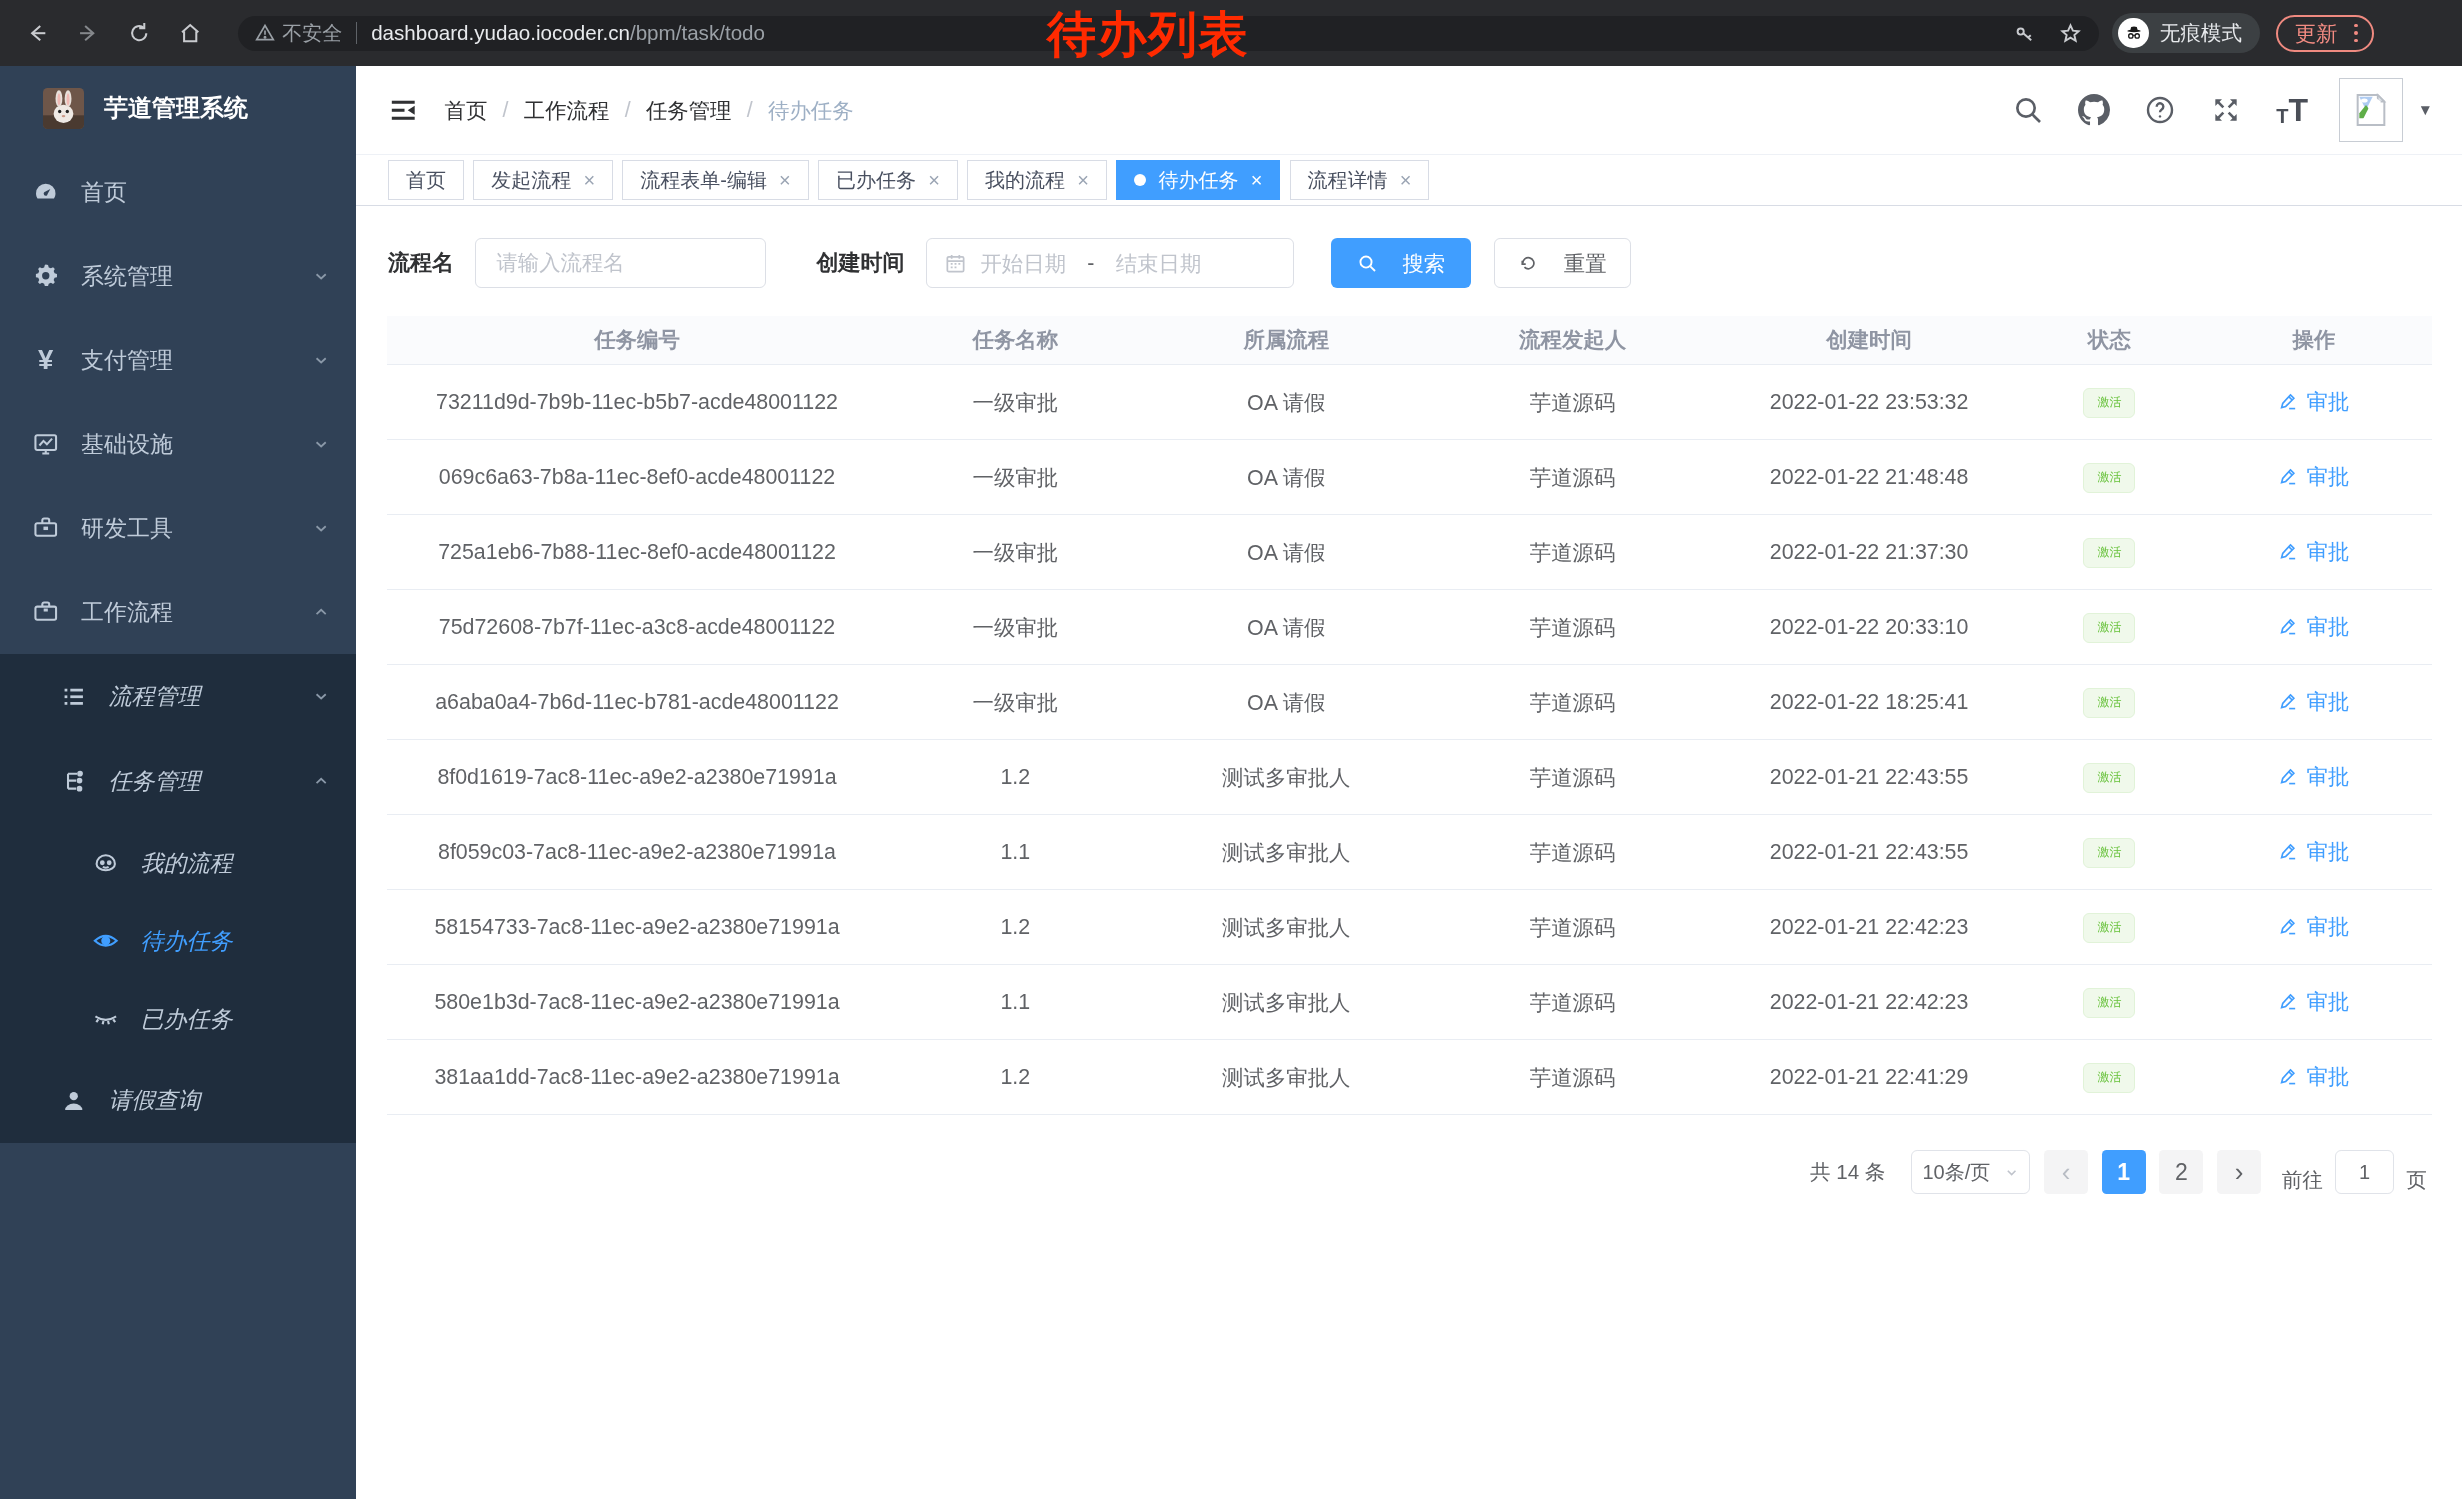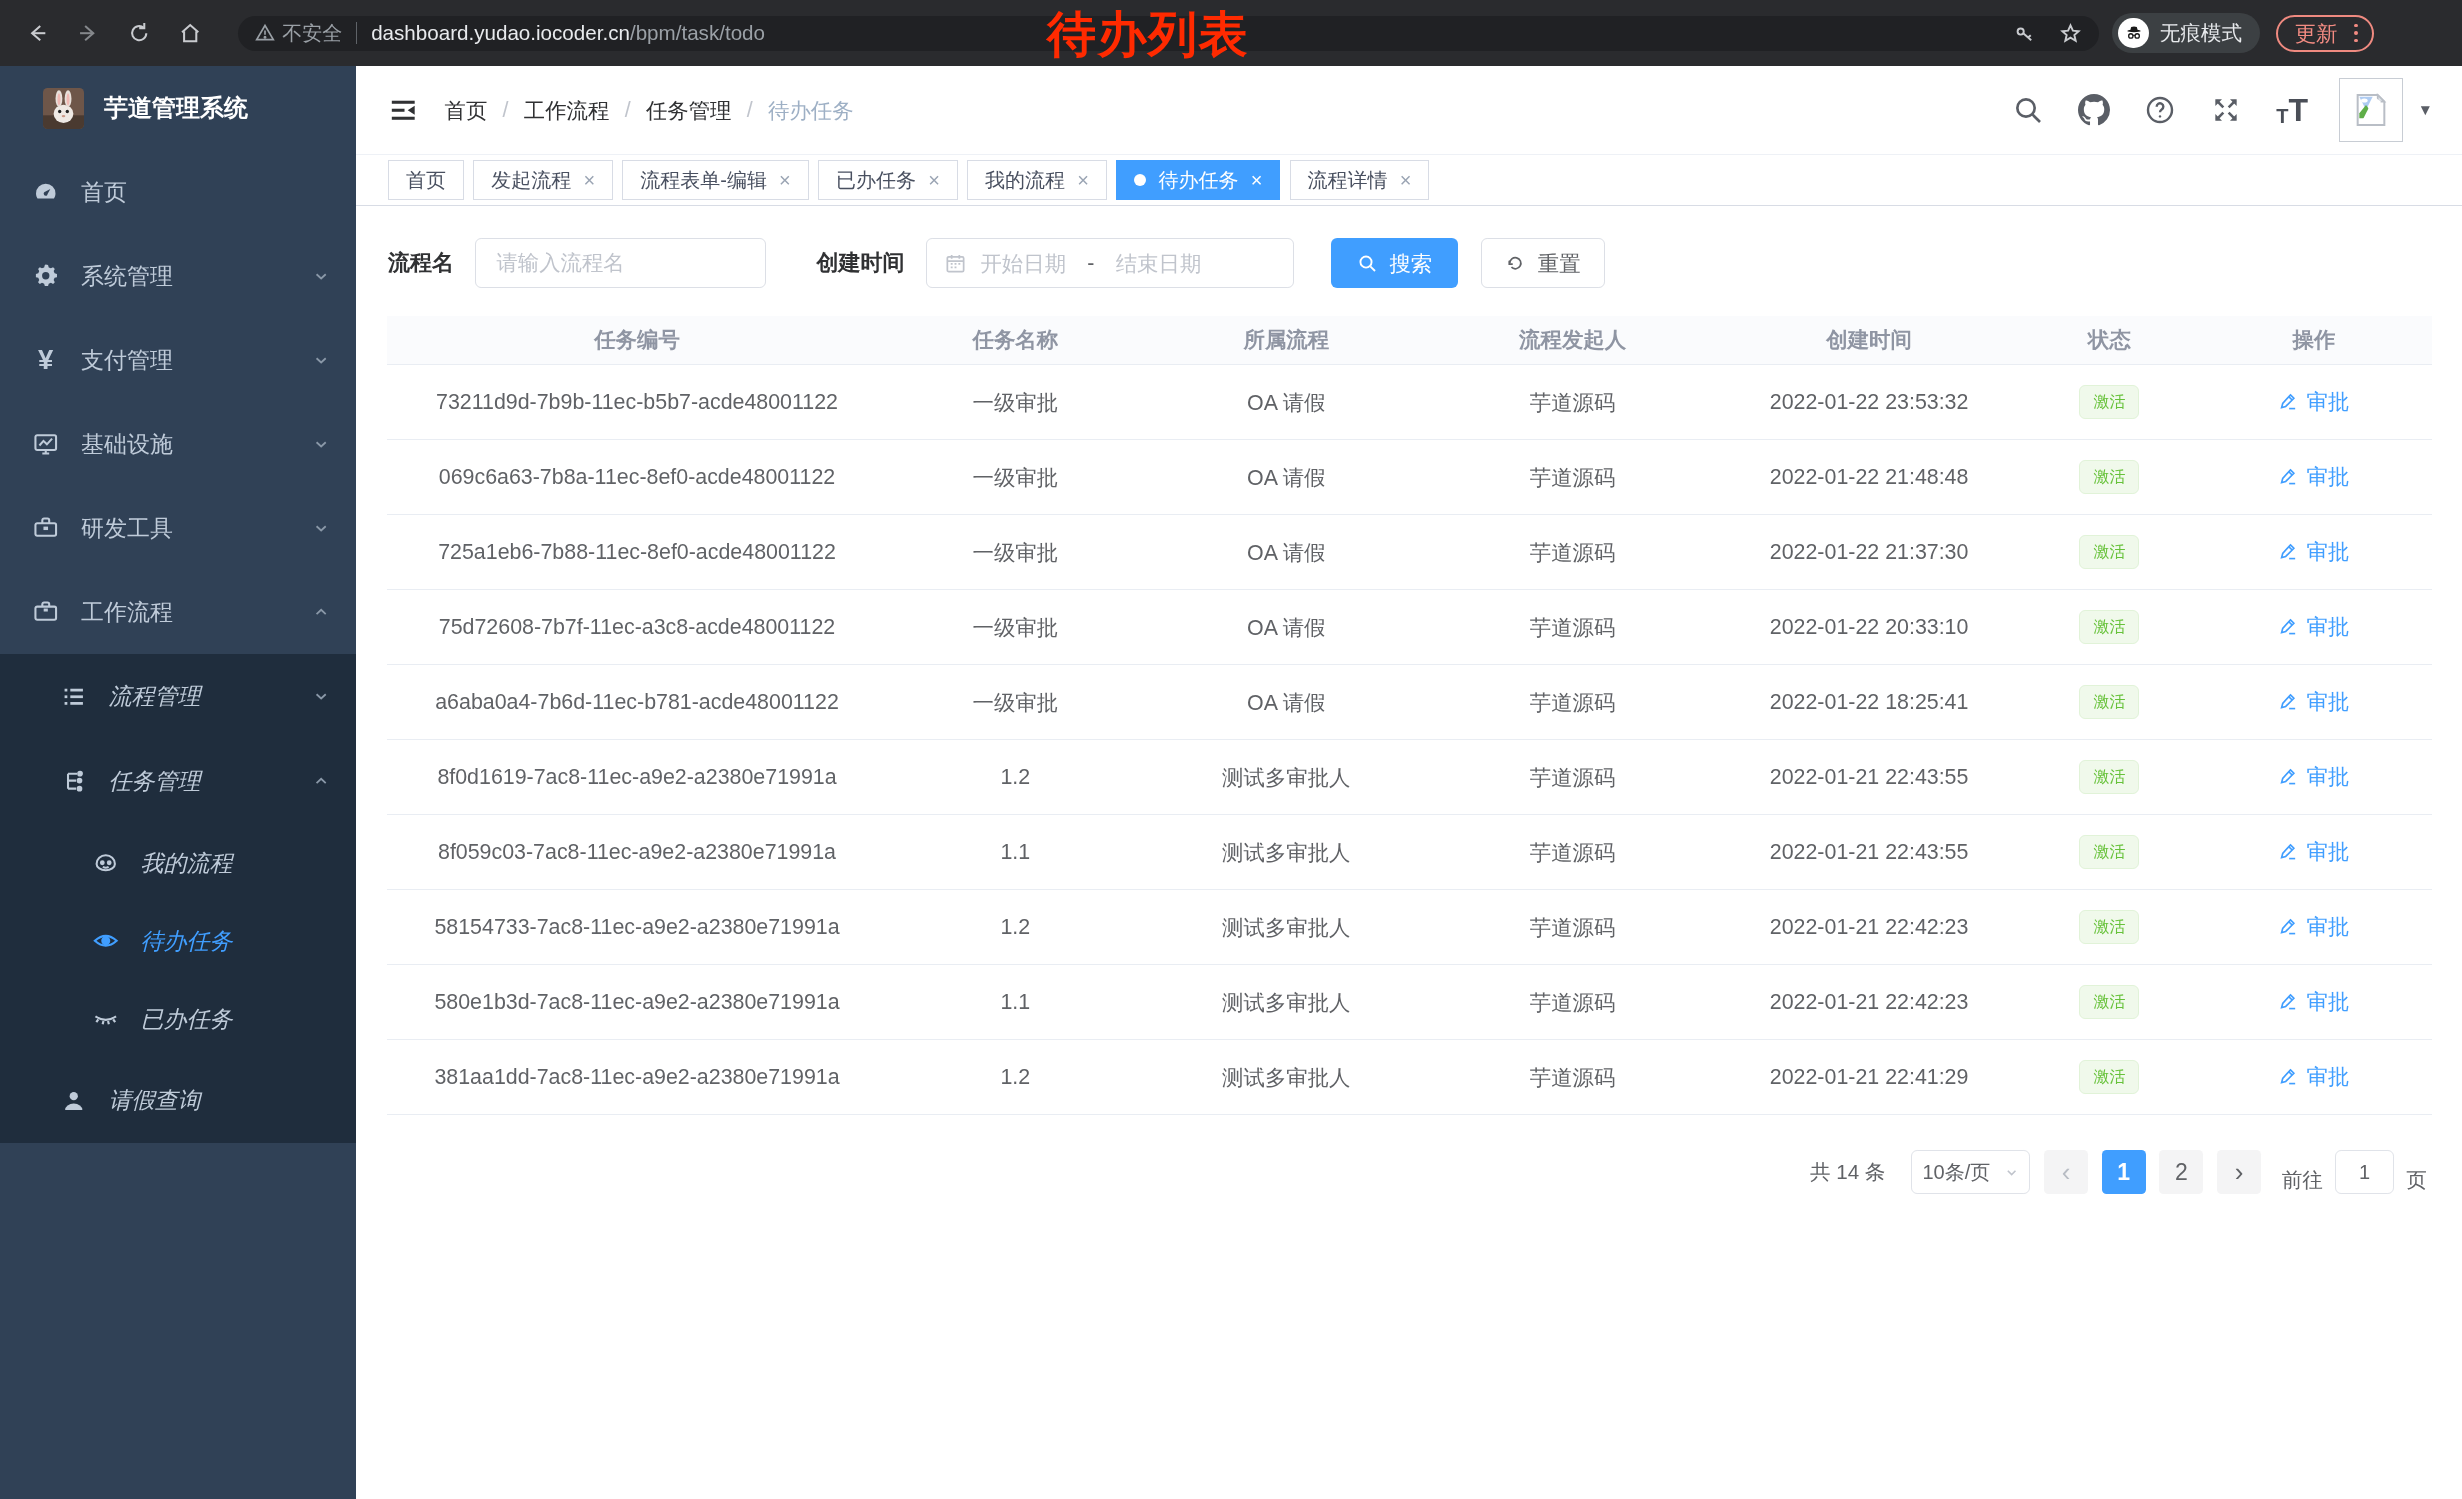--- a/index.html
+++ b/index.html
@@ -77,30 +77,30 @@
   .filters { display:flex; align-items:center; margin:9.2px 0 27.5px 1.5px; }
   .f-label { font-size:22px; font-weight:bold; color:#303133; margin-right:21.4px; }
   .f-input { width:291px; height:50px; border:1.5px solid #dcdfe6; border-radius:6.1px; font-size:21.4px; color:#606266; padding:0 20px; outline:none; font-family:inherit; }
   .f-input::placeholder { color:#c0c4cc; }
   .gap { width:50px; }
   .daterange { width:368px; height:50px; border:1.5px solid #dcdfe6; border-radius:6.1px; display:flex; align-items:center; padding:0 17px; gap:13.7px; }
   .daterange .cal { color:#c0c4cc; display:flex; }
   .daterange .cal svg { width:23px; height:23px; }
   .ph { font-size:21.4px; color:#c0c4cc; }
   .rsep { font-size:21.4px; color:#606266; flex:0 0 auto; margin:0 7.6px; }
-  .btn { height:50px; border-radius:6.1px; font-size:21.4px; display:inline-flex; align-items:center; gap:12px; cursor:pointer; }
+  .btn { height:50px; border-radius:6.1px; font-size:21.4px; display:inline-flex; align-items:center; gap:25px; cursor:pointer; }
   .btn svg { width:20.6px; height:20.6px; }
   .btn-primary { background:#409eff; color:#fff; border:none; padding:0 26px; margin-left:37px; }
   .btn-plain { background:#fff; color:#606266; border:1.5px solid #dcdfe6; padding:0 23px; margin-left:23px; }
 
   table { width:100%; border-collapse:collapse; font-size:21.4px; color:#606266; table-layout:fixed; }
   thead th { height:49px; background:#fafbfd; color:#8f95a3; font-weight:bold; text-align:center; }
   tbody td { height:75px; text-align:center; border-top:0.8px solid #e9edf3; }
   tbody tr:last-child td { border-bottom:0.8px solid #e9edf3; }
-  .badge { display:inline-block; background:#f0f9eb; border:0.8px solid #e1f3d8; color:#67c23a; border-radius:6.1px; font-size:16px; padding:6.9px 13px; line-height:1.15; }
+  .badge { display:inline-block; background:#f0f9eb; border:0.8px solid #e1f3d8; color:#67c23a; border-radius:6.1px; font-size:12px; padding:6.9px 13px; line-height:1.15; }
   .approve { color:#409eff; display:inline-flex; align-items:center; gap:7.6px; cursor:pointer; text-decoration:none; font-size:21.4px; }
   .approve svg { width:20.6px; height:20.6px; }
 
   .pager { display:flex; align-items:center; justify-content:flex-end; margin:35px 4.6px 0 0; font-size:20.6px; color:#606266; gap:13.7px; }
   .pager .total { margin-right:12.2px; }
   .psel { width:119px; height:44px; border:1.5px solid #e0e3e9; border-radius:6.1px; display:flex; align-items:center; justify-content:center; gap:13.7px; color:#606266; font-size:20px; cursor:pointer; }
   .psel .pchev { color:#c0c4cc; display:flex; }
   .psel .pchev svg { width:15.3px; height:15.3px; }
   .pbtn { min-width:44px; height:44px; background:#f4f4f5; border-radius:4.6px; display:inline-flex; align-items:center; justify-content:center; font-size:23px; color:#606266; cursor:pointer; padding:0 6.1px; }
   .pbtn.arrow { color:#b8bcc4; font-size:26px; }

